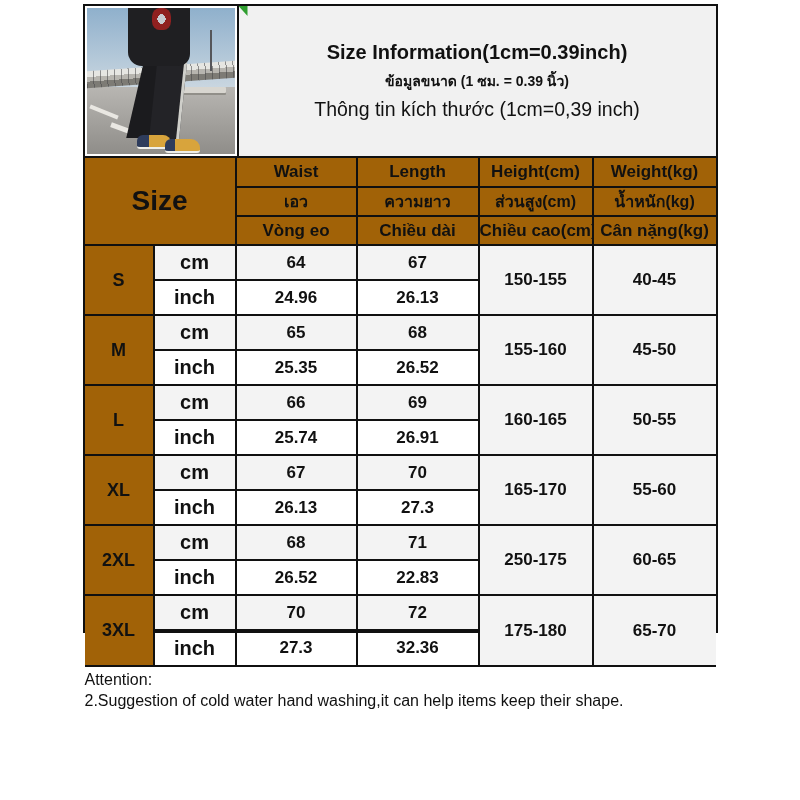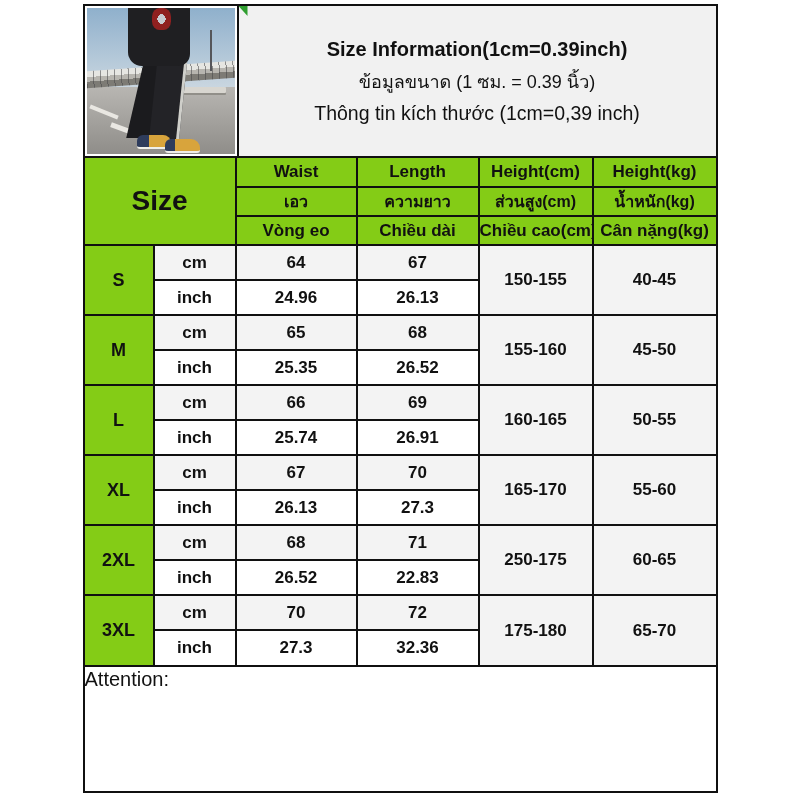--- a/index.html
+++ b/index.html
@@ -7,21 +7,21 @@
     padding: 0;
     background: #ffffff;
     width: 800px;
     height: 800px;
     font-family: "Liberation Sans", "DejaVu Sans", sans-serif;
     color: #111111;
   }
   .card {
     box-sizing: border-box;
     width: 635px;
-    height: 789px;
+    height: 629px;
     margin: 4px auto 0 auto;
     border: 2px solid #101010;
     background: #ffffff;
     display: flex;
     flex-direction: column;
   }
 
   
   .top-section {
     box-sizing: border-box;
@@ -89,59 +89,59 @@
     justify-content: center;
     text-align: center;
     gap: 6px;
   }
   .green-marker {
     position: absolute; left: 0; top: 0; width: 9px; height: 10px;
     background: #2f9e2f;
     clip-path: polygon(0 0, 100% 0, 100% 100%);
   }
   .title-en { font-size: 20px;   font-weight: bold; }
-  .title-th { font-size: 18px;   font-weight: normal; }
+  .title-th { font-size: 14px;   font-weight: bold; }
   .title-vi { font-size: 19.5px; font-weight: normal; }
 
   
   table.size-chart {
     border-collapse: collapse;
     border: hidden; 
     table-layout: fixed;
     width: 100%;
     flex: 0 0 auto;
   }
   table.size-chart td {
     border: 2px solid #101010;
     text-align: center;
     vertical-align: middle;
     padding: 0;
     overflow: hidden;
     white-space: nowrap;
   }
   tr.hrow { height: 29px; }
   tr.brow { height: 35px; }
-  .c-gray { background: #84cc16; }
+  .c-gray { background: #a16207; }
   .c-tint { background: #f3f3f3; }
   .size-cell  { font-size: 28px; font-weight: bold; }
   .hd         { font-size: 17px; font-weight: bold; }
   .hd-th      { font-size: 16px; font-weight: bold; }
   .hd-vi      { font-size: 17px; font-weight: bold; }
   .size-label { font-size: 18px; font-weight: bold; }
-  .unit       { font-size: 17px; font-weight: bold; }
+  .unit       { font-size: 20px; font-weight: bold; }
   .val        { font-size: 17px; font-weight: bold; }
 
   
   .notes {
     box-sizing: border-box;
     flex: 1 1 auto;
     border-top: 2px solid #101010;
     background: #ffffff;
     padding: 2px 2px 0 0;
-    font-size: 20px;
+    font-size: 16px;
     line-height: 21px;
     text-align: left;
   }
   .notes p { margin: 0; }
 </style>
 </head>
 <body>
 
 <div class="card">
 
@@ -179,21 +179,21 @@
       <col style="width:122px">
         <col style="width:114px">
         <col style="width:123px">
     </colgroup>
     <tbody>
       <tr class="hrow">
         <td rowspan="3" colspan="2" class="c-gray size-cell">Size</td>
         <td class="c-gray hd">Waist</td>
         <td class="c-gray hd">Length</td>
         <td class="c-gray hd">Height(cm)</td>
-        <td class="c-gray hd">Height(kg)</td>
+        <td class="c-gray hd">Weight(kg)</td>
       </tr>
       <tr class="hrow">
         <td class="c-gray hd-th">เอว</td>
         <td class="c-gray hd-th">ความยาว</td>
         <td class="c-gray hd-th">ส่วนสูง(cm)</td>
         <td class="c-gray hd-th">น้ำหนัก(kg)</td>
       </tr>
       <tr class="hrow">
         <td class="c-gray hd-vi">Vòng eo</td>
         <td class="c-gray hd-vi">Chiều dài</td>
@@ -282,15 +282,16 @@
       <tr class="brow">
         <td class="unit">inch</td>
         <td class="val">27.3</td>
         <td class="val">32.36</td>
       </tr>
     </tbody>
   </table>
 
   <div class="notes">
     <p>Attention:</p>
+    <p>2.Suggestion of cold water hand washing,it can help items keep their shape.</p>
   </div>
 
 </div>
 
 </body></html>

